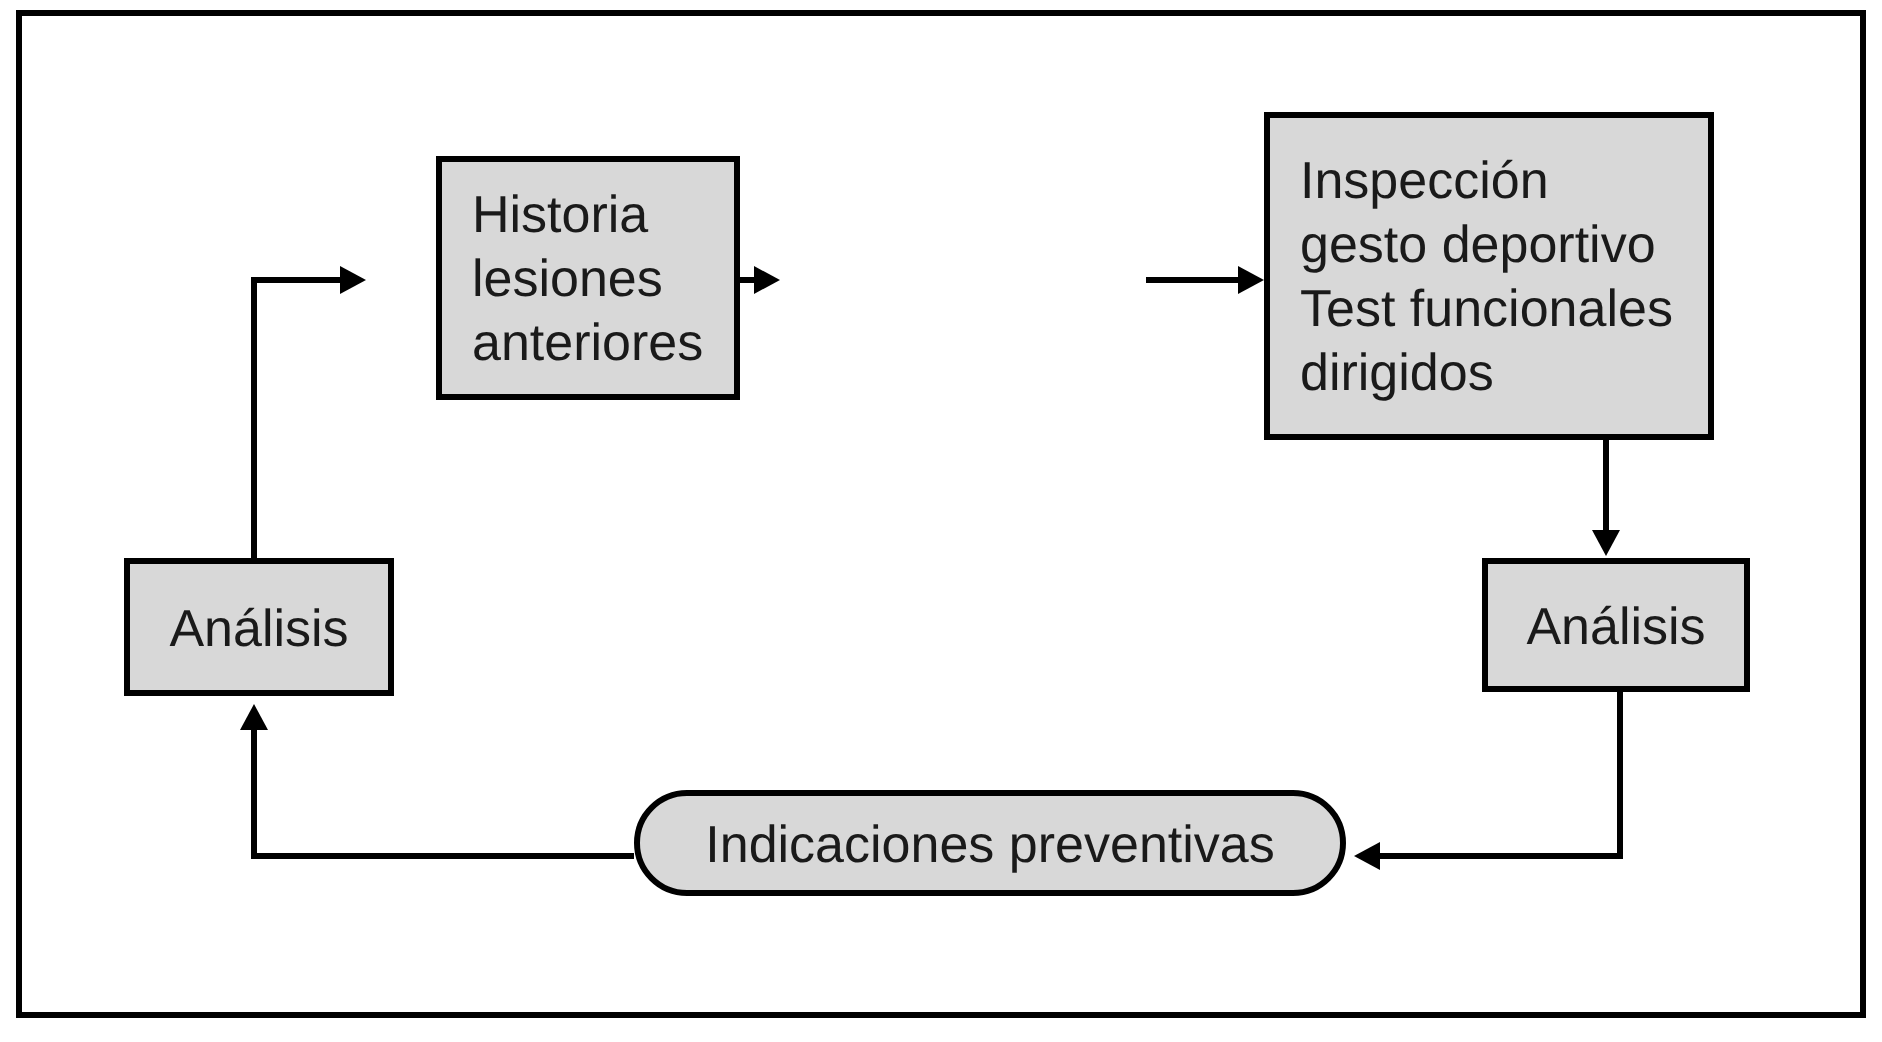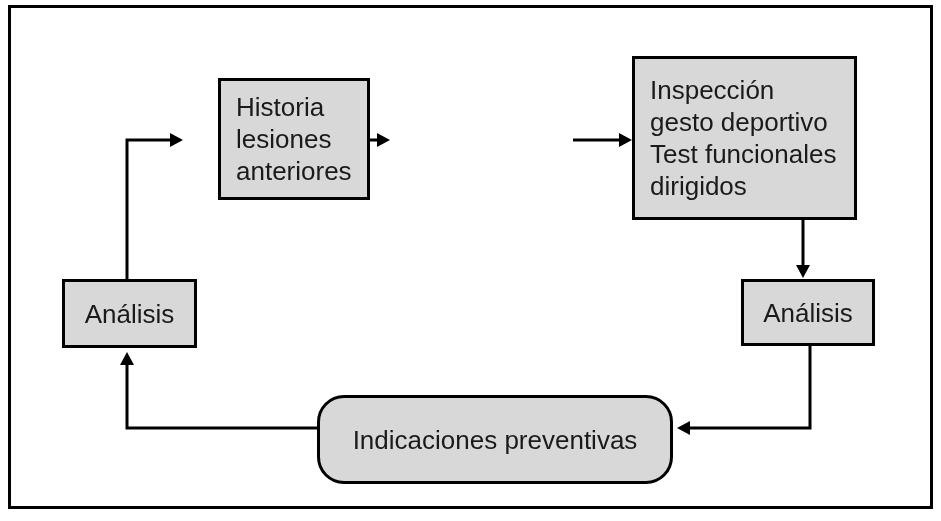--- a/index.html
+++ b/index.html
@@ -45,21 +45,21 @@
   }
   .node .label { white-space: pre-line; }
   .node.left-text   { justify-content: flex-start; padding-left: 15px; text-align: left; }
   .node.center-text { justify-content: center; text-align: left; }
 
   .node-historia     { left: 183px; top: 78px;  width: 152px; height: 122px; margin-left: 35px; }
   .node-evaluacion   { left: 390px; top: 91px;  width: 183px; height: 89px;  }
   .node-inspeccion   { left: 632px; top: 56px;  width: 225px; height: 164px; }
   .node-analisis-l   { left: 62px;  top: 279px; width: 135px; height: 69px;  }
   .node-analisis-r   { left: 741px; top: 279px; width: 134px; height: 67px;  }
-  .node-indicaciones { left: 317px; top: 395px; width: 356px; height: 89px; border-radius: 27px;  }
+  .node-indicaciones { left: 317px; top: 395px; width: 356px; height: 53px; border-radius: 27px;  }
 </style>
 </head>
 <body>
 
 <div class="canvas">
 
   <div class="frame"></div>
 
   <svg class="connector-layer" viewBox="0 0 941 521" xmlns="http://www.w3.org/2000/svg">
     <g stroke="#000000" stroke-width="3" fill="none">

